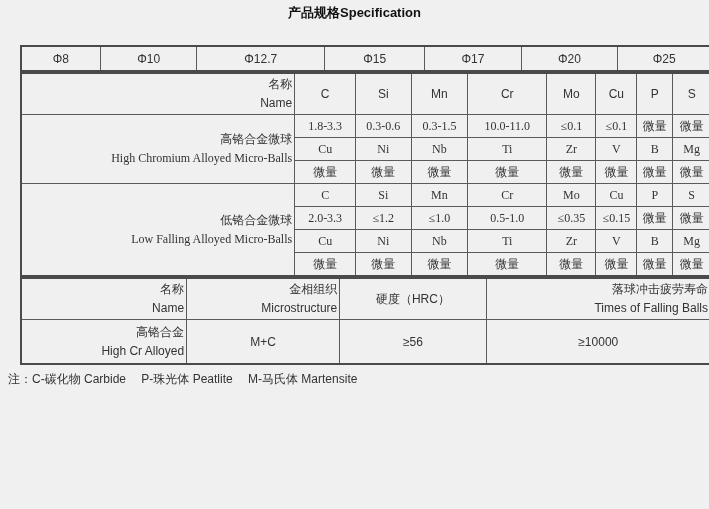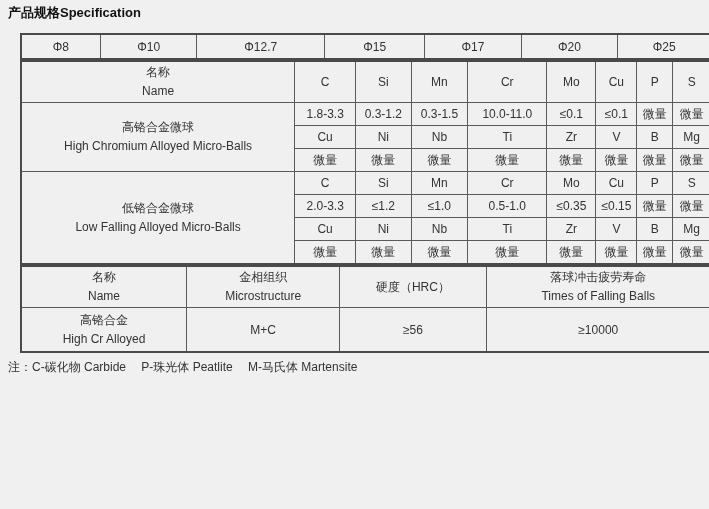--- a/index.html
+++ b/index.html
@@ -14,21 +14,21 @@
   }
   .page { padding: 5px 8px 0 8px; }
 
   .heading {
     font-size: 13px;
     font-weight: bold;
     color: #111111;
     margin: 0;
     line-height: 16px;
   }
-  .heading.first { margin-bottom: 12px; }
+  .heading.first { margin-bottom: 24px; text-align: center; }
   .heading.mid   { margin-top: 15px; margin-bottom: 14px; }
   .heading.mech  { margin-top: 16px; margin-bottom: 17px; }
 
   table {
     width: 692px;
     border-collapse: collapse;
     table-layout: fixed;
     border: 2px solid #4a4a4a;
     margin-left: 12px;
   }
@@ -38,26 +38,26 @@
     vertical-align: middle;
     font-size: 12px;
     color: #333333;
     padding: 0 2px;
     overflow: hidden;
   }
 
   .spec-table td { height: 23px; }
 
   .chem-table .hdr td { height: 40px; }
-  .chem-table .r td   { height: 22px; }
+  .chem-table .r td   { height: 22px; font-family: Liberation Serif, serif; }
 
   .mech-table .hdr td { height: 40px; }
   .mech-table .row td { height: 43px; }
 
-  .line { line-height: 19px; }
+  .line { line-height: 19px; text-align: right; }
 
   .note {
     font-size: 12px;
     color: #333333;
     margin-top: 7px;
     white-space: pre;
     line-height: 15px;
   }
 </style>
 </head>
@@ -118,21 +118,21 @@
       <td>P</td>
       <td>S</td>
     </tr>
 
     <tr class="r">
       <td rowspan="3">
         <div class="line">高铬合金微球</div>
         <div class="line">High Chromium Alloyed Micro-Balls</div>
       </td>
       <td>1.8-3.3</td>
-      <td>0.3-1.2</td>
+      <td>0.3-0.6</td>
       <td>0.3-1.5</td>
       <td>10.0-11.0</td>
       <td>≤0.1</td>
       <td>≤0.1</td>
       <td>微量</td>
       <td>微量</td>
     </tr>
     <tr class="r">
       <td>Cu</td>
       <td>Ni</td>

